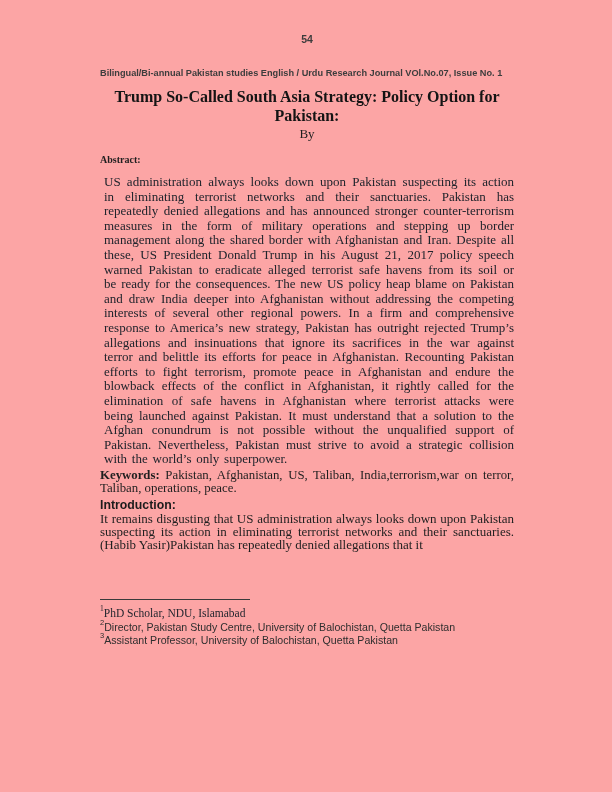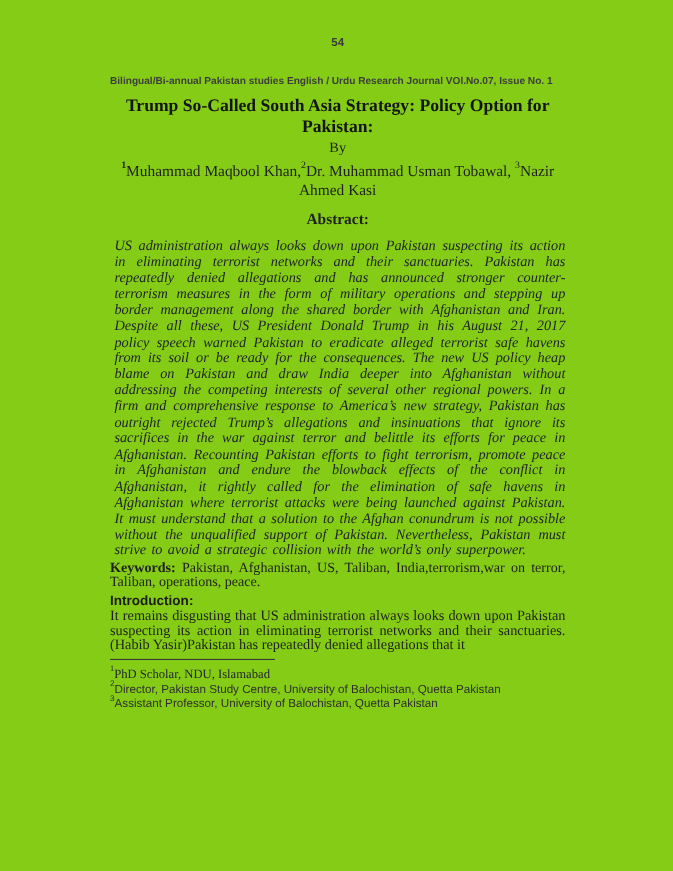--- a/index.html
+++ b/index.html
@@ -1,21 +1,21 @@
 <!DOCTYPE html>
 <html><head>
 <meta charset="utf-8">
 <style>
   html, body { margin: 0; padding: 0; background: #ffffff; }
   .page {
     position: relative;
     width: 612px;
     height: 792px;
     margin: 0 auto;
-    background: #84cc16;
+    background: #fca5a5;
     overflow: hidden;
     font-family: "Liberation Serif", serif;
     color: #1f1f1f;
   }
   .content {
     position: absolute;
     left: 100px;
     top: 0;
     width: 414px;
   }
@@ -63,27 +63,25 @@
     font-size: 9px;
     line-height: 0;
     position: relative;
     top: -1px;
     vertical-align: super;
   }
   .asup-bold { font-weight: bold; }
   .abs-heading {
     margin-top: 11px;
     font-weight: bold;
-    font-size: 14px;
+    font-size: 10px;
     line-height: 16px;
-    text-align: center;
   }
   .abs-text {
     margin: 7px 0 0 4px;
-    font-style: italic;
     font-size: 13px;
     line-height: 14.6px;
     text-align: justify;
     word-spacing: 1.5px;
     color: #20242c;
   }
   .kw {
     margin-top: 2px;
     font-size: 12.8px;
     line-height: 13px;
@@ -149,21 +147,20 @@
       <div class="jheader-line">Bilingual/Bi-annual Pakistan studies English / Urdu Research Journal VOl.No.07, Issue No. 1</div>
     </div>
 
     <div class="title">
         <span class="title-line">Trump So-Called South Asia Strategy: Policy Option for</span>
         <span class="title-line">Pakistan:</span>
       </div>
 
     <div class="by">By</div>
 
-    <div class="authors"><sup class="asup asup-bold">1</sup><span>Muhammad Maqbool Khan,</span><sup class="asup">2</sup><span>Dr. Muhammad Usman Tobawal, </span><sup class="asup">3</sup><span>Nazir Ahmed Kasi</span></div>
 
     <div class="abs-heading">Abstract:</div>
 
     <div class="abs-text">US administration always looks down upon Pakistan suspecting its action in eliminating terrorist networks and their sanctuaries. Pakistan has repeatedly denied allegations and has announced stronger counter-terrorism measures in the form of military operations and stepping up border management along the shared border with Afghanistan and Iran. Despite all these, US President Donald Trump in his August 21, 2017 policy speech warned Pakistan to eradicate alleged terrorist safe havens from its soil or be ready for the consequences. The new US policy heap blame on Pakistan and draw India deeper into Afghanistan without addressing the competing interests of several other regional powers. In a firm and comprehensive response to America’s new strategy, Pakistan has outright rejected Trump’s allegations and insinuations that ignore its sacrifices in the war against terror and belittle its efforts for peace in Afghanistan. Recounting Pakistan efforts to fight terrorism, promote peace in Afghanistan and endure the blowback effects of the conflict in Afghanistan, it rightly called for the elimination of safe havens in Afghanistan where terrorist attacks were being launched against Pakistan. It must understand that a solution to the Afghan conundrum is not possible without the unqualified support of Pakistan. Nevertheless, Pakistan must strive to avoid a strategic collision with the world’s only superpower.</div>
 
     <div class="kw">
       <span class="kw-label">Keywords:</span>
       <span>Pakistan, Afghanistan, US, Taliban, India,terrorism,war on terror, Taliban, operations, peace.</span>
     </div>
 

